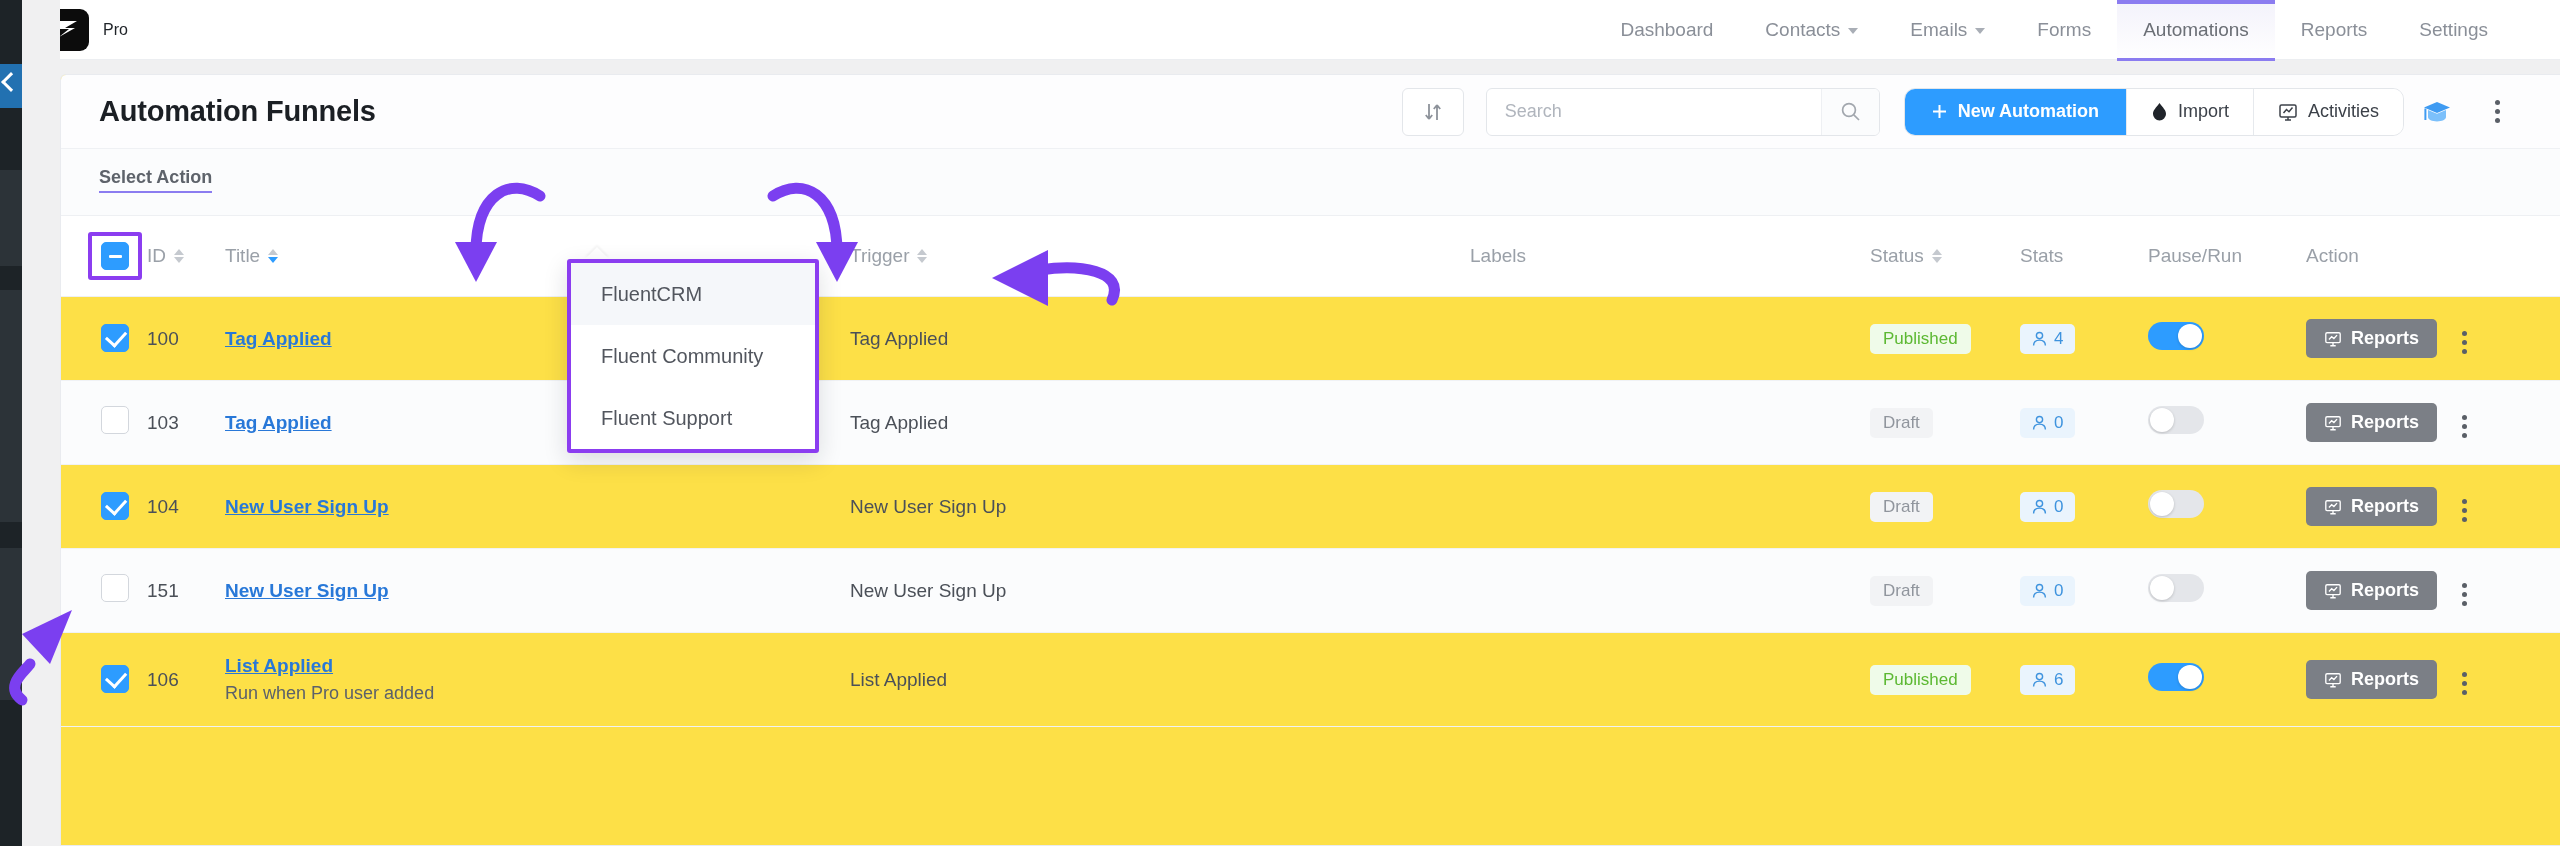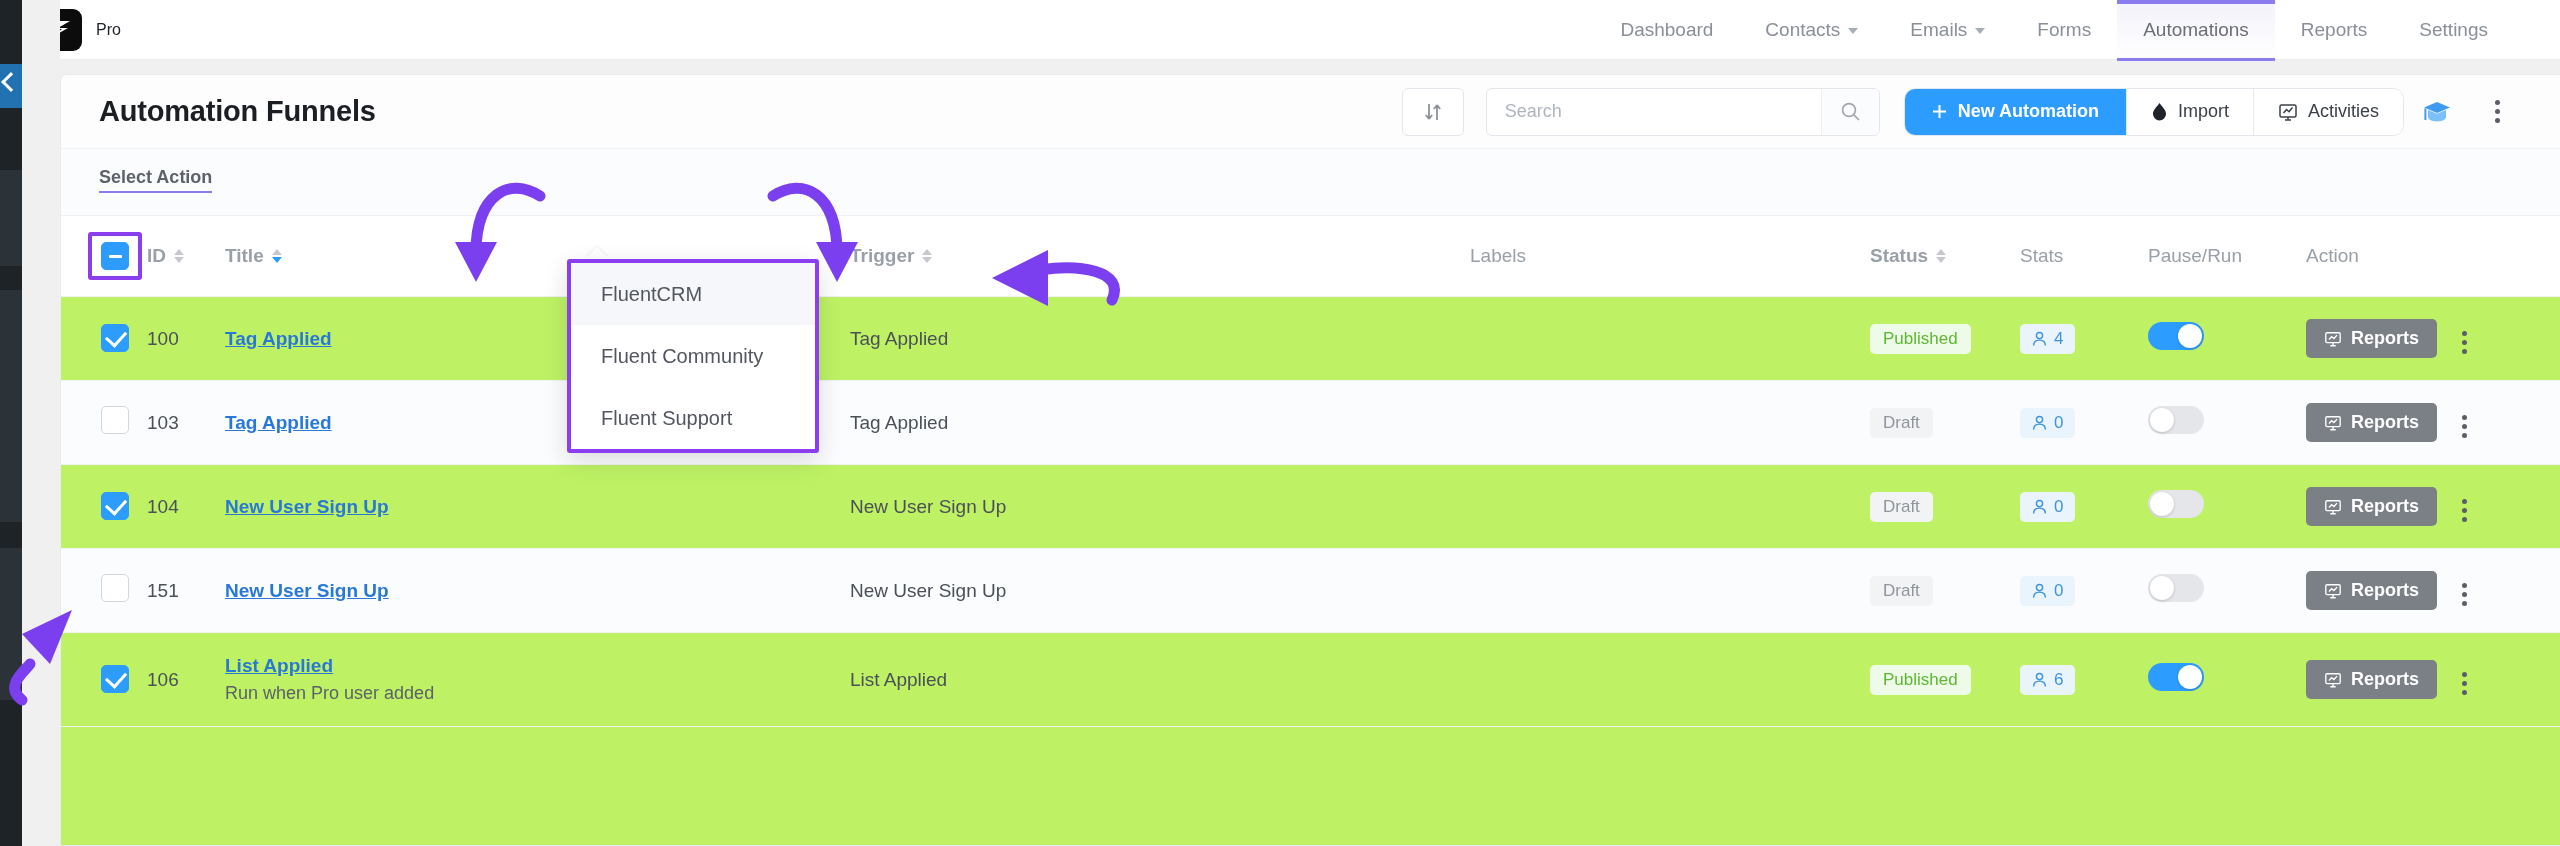--- a/index.html
+++ b/index.html
@@ -31,21 +31,21 @@
   }
   .wp-gutter {
     position: absolute; left: 22px; top: 0;
     width: 38px; height: 846px;
     background: #f0f0f1;
     z-index: 35;
   }
 
   
   .topbar {
-    position: absolute; left: 22px; top: 0; right: 0;
+    position: absolute; left: 29px; top: 0; right: 0;
     height: 60px; background: #ffffff;
     border-bottom: 1px solid #eceef1;
     display: flex; align-items: center;
     z-index: 20;
   }
   .topbar-left { display:flex; align-items:center; gap:14px; margin-left:18px; }
   .brand-logo {
     width: 42px; height: 42px; border-radius: 9px;
     background: #0c0c0c;
     display:flex; align-items:center; justify-content:center;
@@ -72,21 +72,21 @@
     background:#8b7cf0;
   }
   .caret-dn {
     width:0;height:0;border-left:5px solid transparent;border-right:5px solid transparent;
     border-top:6px solid #a9aeb6; margin-top:3px;
   }
 
   
   .card {
     position:absolute; left:60px; top:74px; right:0; bottom:0;
-    background:#bef264;
+    background:#fde047;
     border:1px solid #e9ebef; border-right:none;
     border-radius: 6px 0 0 0;
     overflow:hidden;
     z-index: 10;
   }
   .card-head {
     height:74px; display:flex; align-items:center;
     padding: 0 36px 0 38px;
     border-bottom:1px solid #eff1f4;
     background:#fdfdfe;
@@ -182,21 +182,21 @@
   .c-chk{width:86px;padding-left:40px !important;}
   .c-id{width:78px;}
   .c-title{width:625px;}
   .c-trig{width:620px;}
   .c-lbl{width:400px;}
   .c-status{width:150px;}
   .c-stats{width:128px;}
   .c-pr{width:158px;}
   .c-act{width:auto;}
 
-  .th-in{display:inline-flex;align-items:center;gap:8px;font-weight:bold;}
+  .th-in{display:inline-flex;align-items:center;gap:8px;}
   .sorter{display:inline-flex;flex-direction:column;gap:2px;line-height:0;}
   .sorter i{display:block;width:0;height:0;border-left:5px solid transparent;border-right:5px solid transparent;}
   .sorter .up{border-bottom:6px solid #c5c9cf;}
   .sorter .dn{border-top:6px solid #c5c9cf;}
   .sorter.active .dn{border-top-color:#2d9cff;}
 
   tbody td{padding:22px 0;border-bottom:1px solid #f0f2f5;vertical-align:middle;font-size:19px;color:#4b5058;}
   tbody tr:nth-child(even){background:#fbfcfd;}
   tbody td.c-chk{padding-left:40px;}
 

